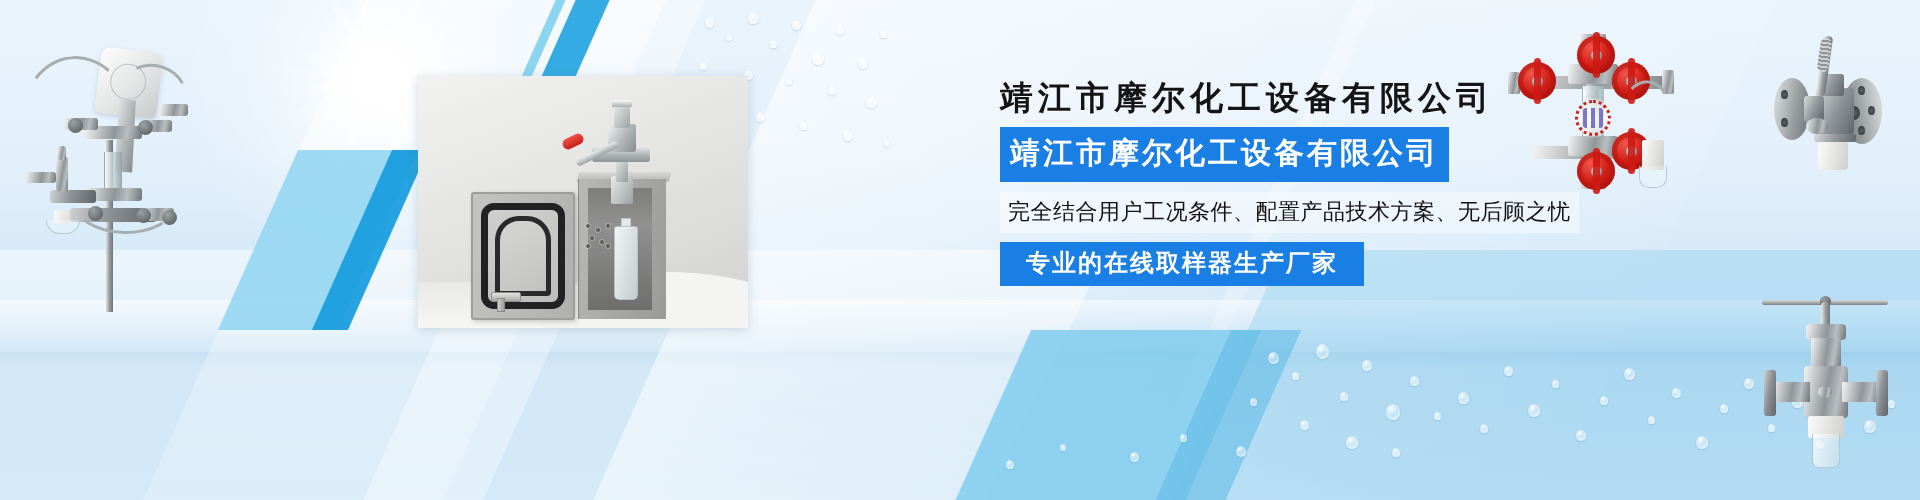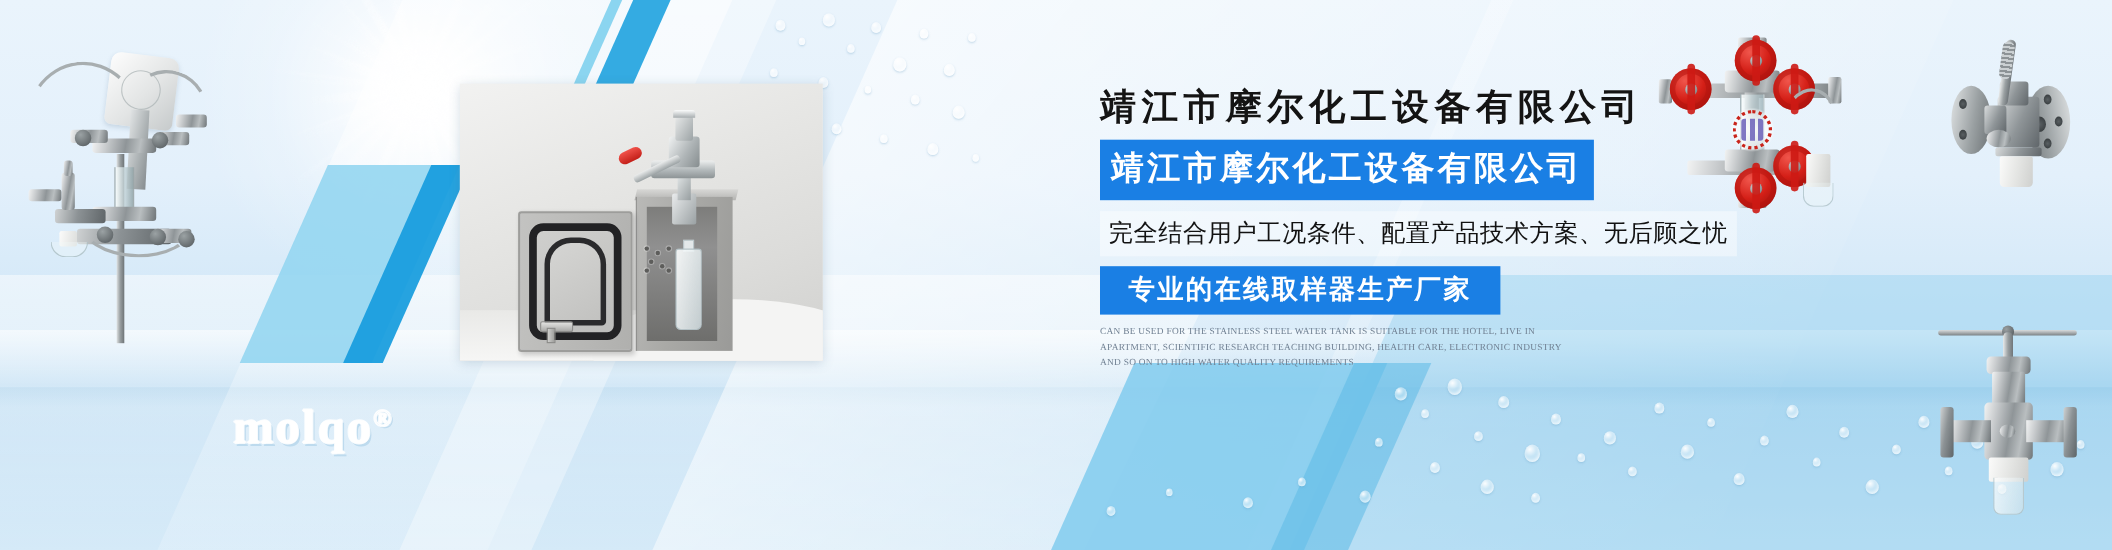--- a/index.html
+++ b/index.html
@@ -540,20 +540,16 @@
   <div id="copy">
 
     <div class="company">靖江市摩尔化工设备有限公司</div>
 
     <div class="hl line2">靖江市摩尔化工设备有限公司</div>
 
     <div class="line3">完全结合用户工况条件、配置产品技术方案、无后顾之忧</div>
 
     <div class="hl line4">专业的在线取样器生产厂家</div>
 
-    <div class="fineprint">CAN BE USED FOR THE STAINLESS STEEL WATER TANK IS SUITABLE FOR THE HOTEL, LIVE IN APARTMENT, SCIENTIFIC RESEARCH TEACHING BUILDING, HEALTH CARE, ELECTRONIC INDUSTRY AND SO ON TO HIGH WATER QUALITY REQUIREMENTS</div>
   </div>
 
-  <div id="wm">
-    <span>molqo</span><span class="reg">®</span>
-  </div>
 
 </div>
 
 </body></html>

